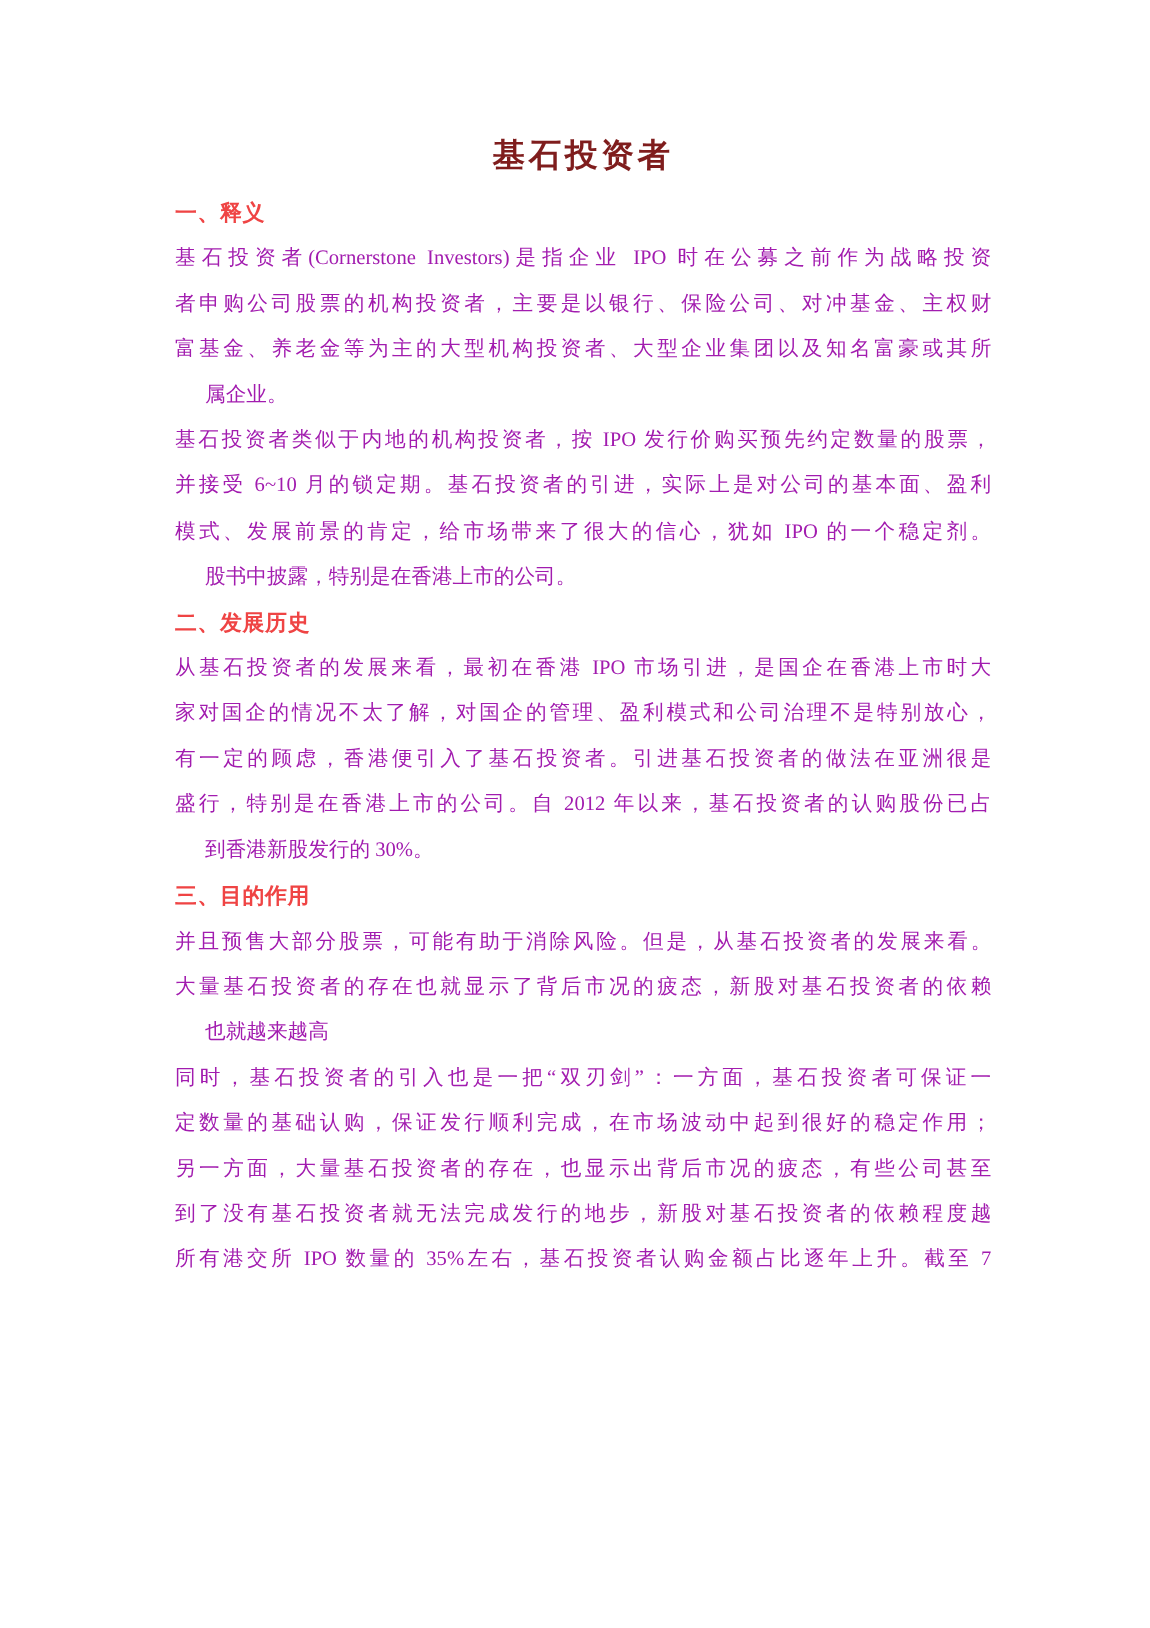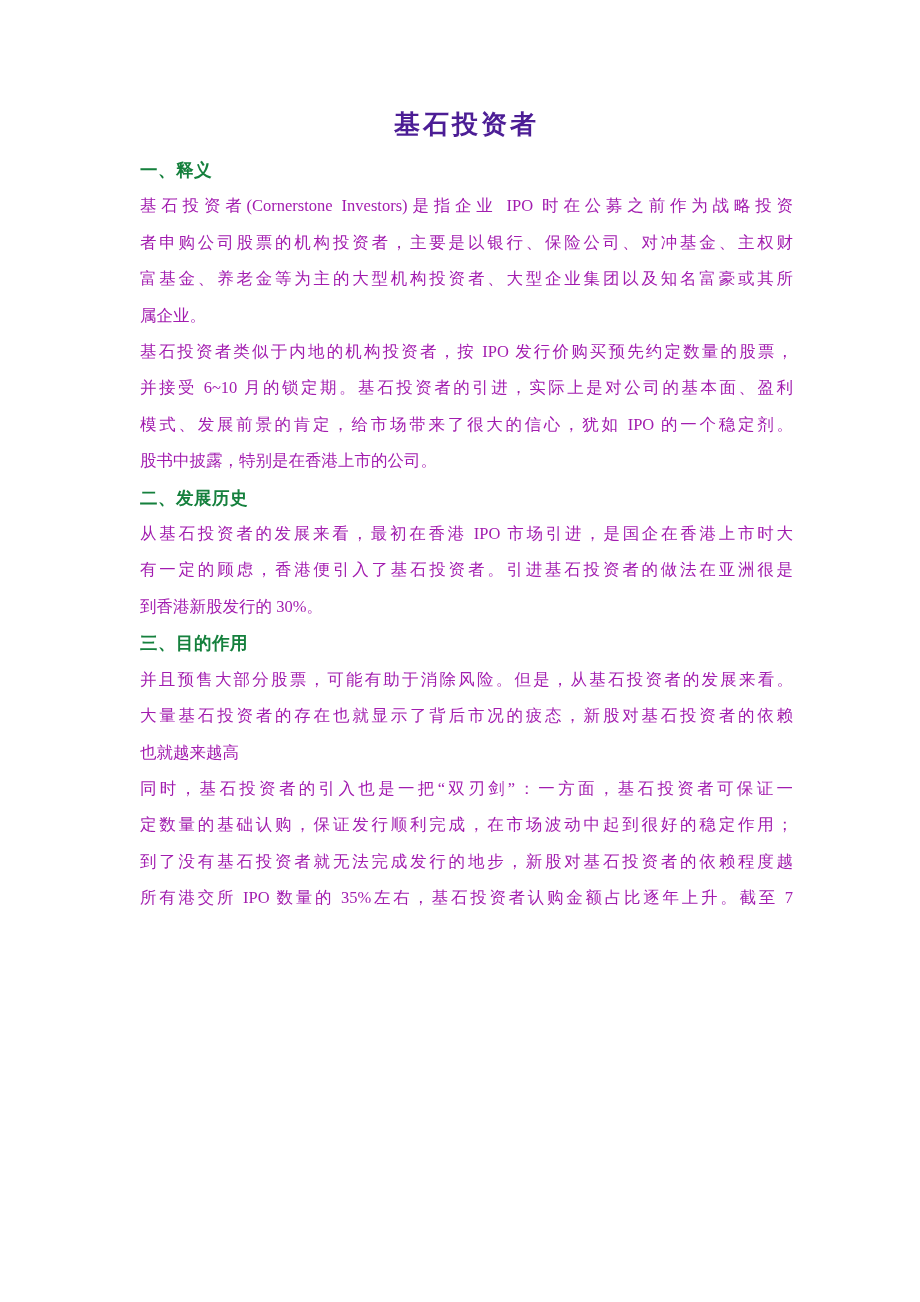--- a/index.html
+++ b/index.html
@@ -22,39 +22,40 @@
     top: 106px;
     width: 653px;
   }
   .doc-title {
     font-size: 26px;
     font-weight: bold;
     text-align: center;
     letter-spacing: 3px;
     line-height: 38px;
     margin-bottom: 8px;
-    color: #4c1d95;
+    color: #7f1d1d;
   }
   .heading {
     font-size: 17.5px;
     font-weight: bold;
     line-height: 36.4px;
-    color: #15803d;
+    color: #ef4444;
     letter-spacing: 0.5px;
   }
   .line {
     font-size: 16.5px;
     line-height: 36.4px;
     text-align: justify;
     text-align-last: justify;
     white-space: normal;
     color: #a21caf;
   }
   .line.para-end {
     text-align-last: left;
+    margin-left: 24px;
   }
 </style>
 </head>
 <body>
 
 <div class="page">
   <div class="content">
 
     <div class="doc-title">基石投资者</div>
 
@@ -66,28 +67,31 @@
     <div class="line para-end">属企业。</div>
 
     <div class="line">基石投资者类似于内地的机构投资者，按 IPO 发行价购买预先约定数量的股票，</div>
     <div class="line">并接受 6~10 月的锁定期。基石投资者的引进，实际上是对公司的基本面、盈利</div>
     <div class="line">模式、发展前景的肯定，给市场带来了很大的信心，犹如 IPO 的一个稳定剂。</div>
     <div class="line para-end">股书中披露，特别是在香港上市的公司。</div>
 
     <div class="heading">二、发展历史</div>
 
     <div class="line">从基石投资者的发展来看，最初在香港 IPO 市场引进，是国企在香港上市时大</div>
+    <div class="line">家对国企的情况不太了解，对国企的管理、盈利模式和公司治理不是特别放心，</div>
     <div class="line">有一定的顾虑，香港便引入了基石投资者。引进基石投资者的做法在亚洲很是</div>
+    <div class="line">盛行，特别是在香港上市的公司。自 2012 年以来，基石投资者的认购股份已占</div>
     <div class="line para-end">到香港新股发行的 30%。</div>
 
     <div class="heading">三、目的作用</div>
 
     <div class="line">并且预售大部分股票，可能有助于消除风险。但是，从基石投资者的发展来看。</div>
     <div class="line">大量基石投资者的存在也就显示了背后市况的疲态，新股对基石投资者的依赖</div>
     <div class="line para-end">也就越来越高</div>
 
     <div class="line">同时，基石投资者的引入也是一把“双刃剑”：一方面，基石投资者可保证一</div>
     <div class="line">定数量的基础认购，保证发行顺利完成，在市场波动中起到很好的稳定作用；</div>
+    <div class="line">另一方面，大量基石投资者的存在，也显示出背后市况的疲态，有些公司甚至</div>
     <div class="line">到了没有基石投资者就无法完成发行的地步，新股对基石投资者的依赖程度越</div>
     <div class="line">所有港交所 IPO 数量的 35%左右，基石投资者认购金额占比逐年上升。截至 7</div>
 
   </div>
 </div>
 
 </body></html>

